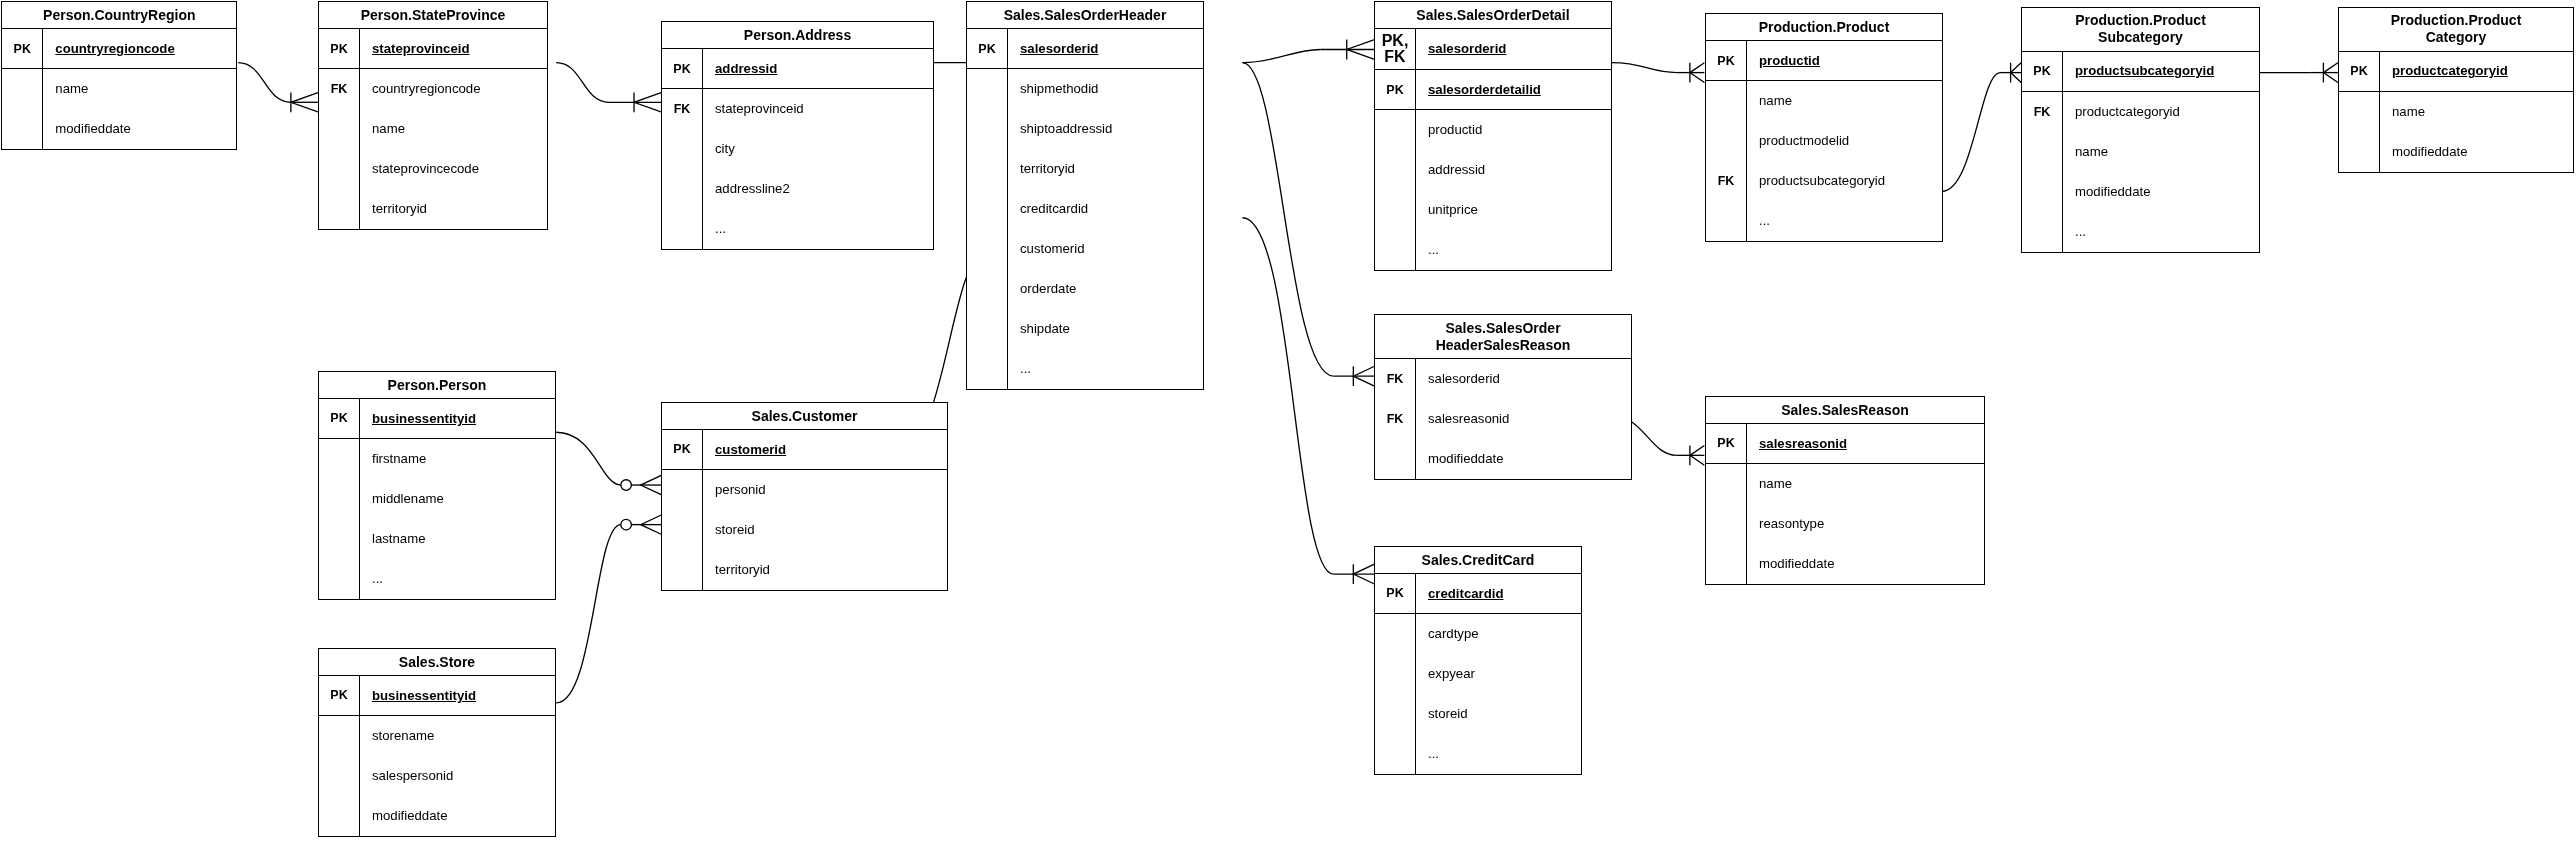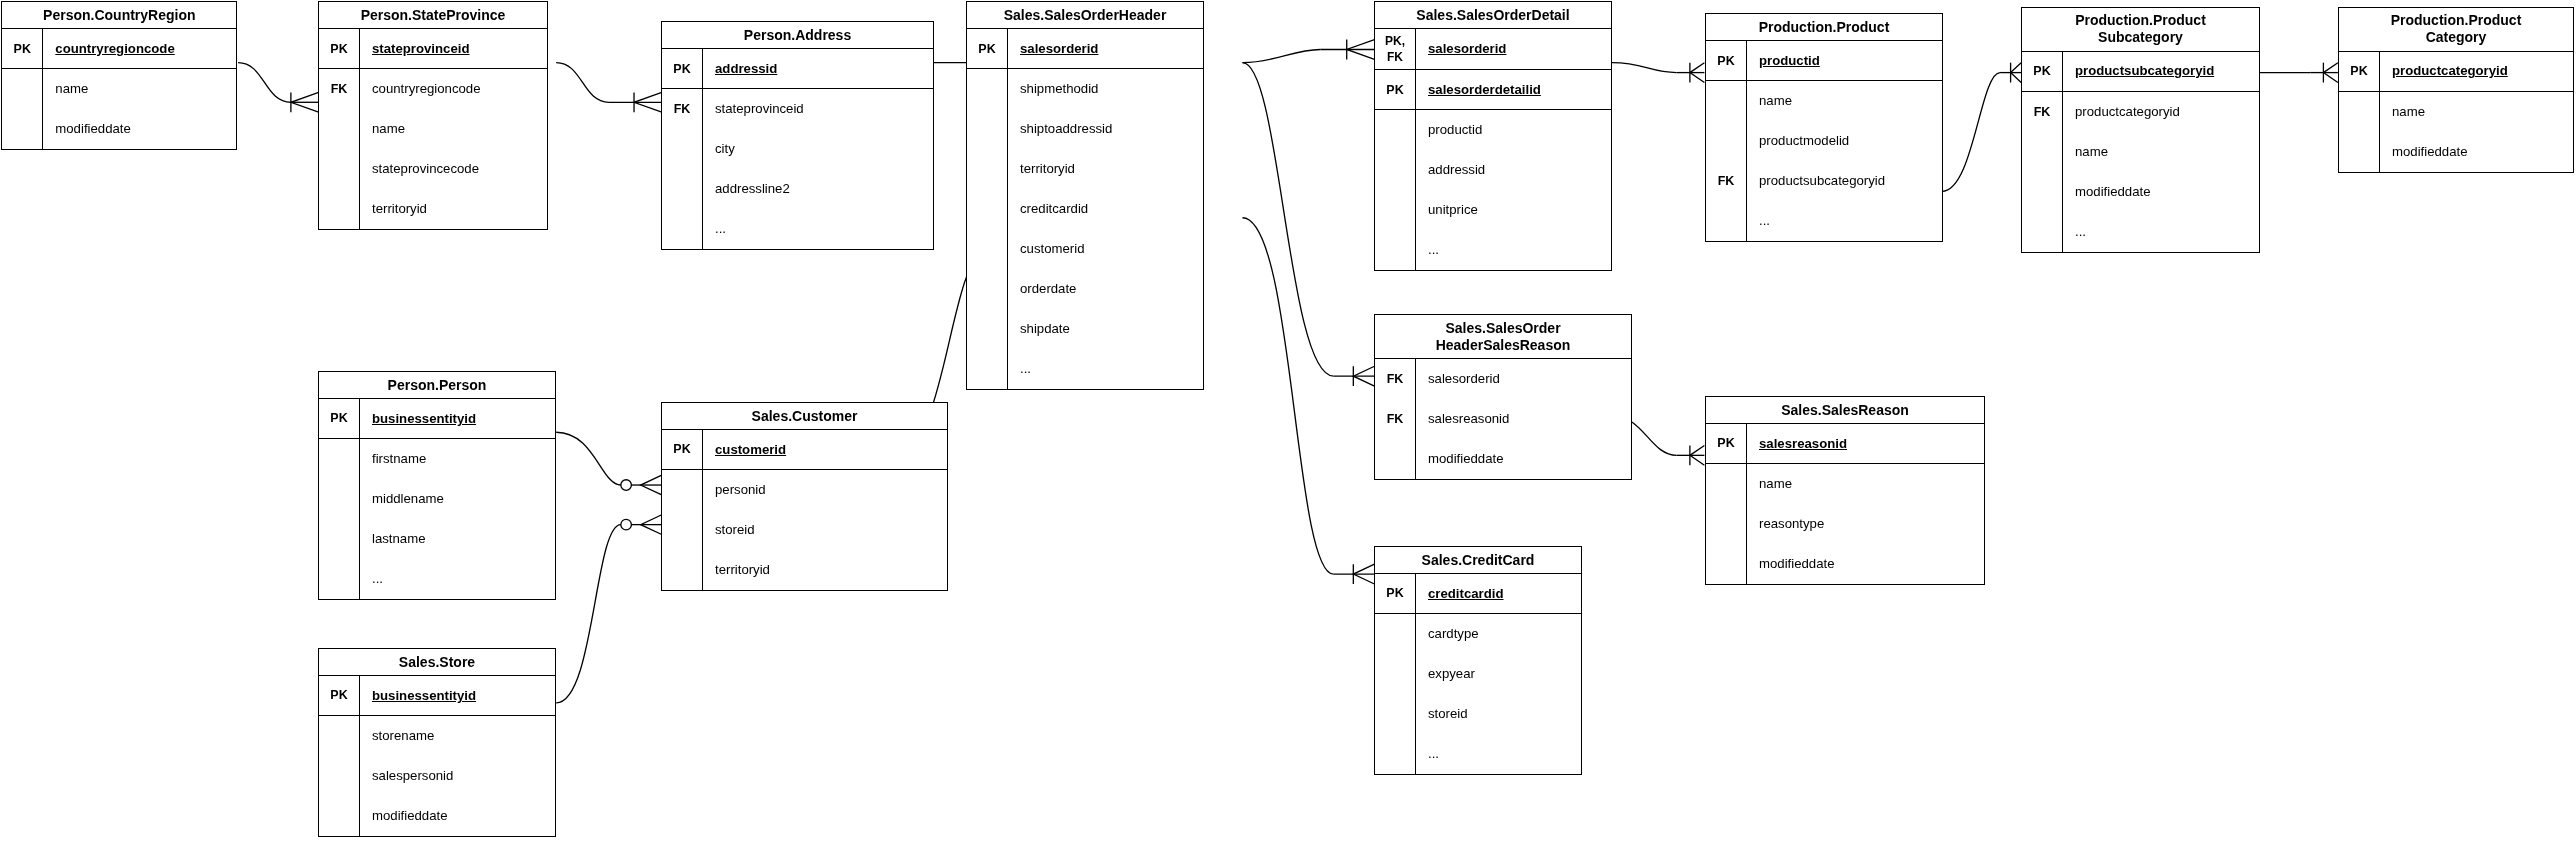--- a/index.html
+++ b/index.html
@@ -262,21 +262,21 @@
     </div>
     <div class="attr-row">
       <div class="attr-key"></div>
       <div class="attr-name">...</div>
     </div>
   </div>
 
   <div class="entity" style="left:1374px; top:1.3px; width:238px;">
     <div class="entity-title">Sales.SalesOrderDetail</div>
     <div class="attr-row keyed" style="min-height:41px;">
-      <div class="attr-key" style="line-height:16px; font-size:12px;">PK,
+      <div class="attr-key" style="line-height:16px; font-size:16px;">PK,
 FK</div>
       <div class="attr-name pk">salesorderid</div>
     </div>
     <div class="attr-row keyed">
       <div class="attr-key">PK</div>
       <div class="attr-name pk">salesorderdetailid</div>
     </div>
     <div class="attr-row">
       <div class="attr-key"></div>
       <div class="attr-name">productid</div>

